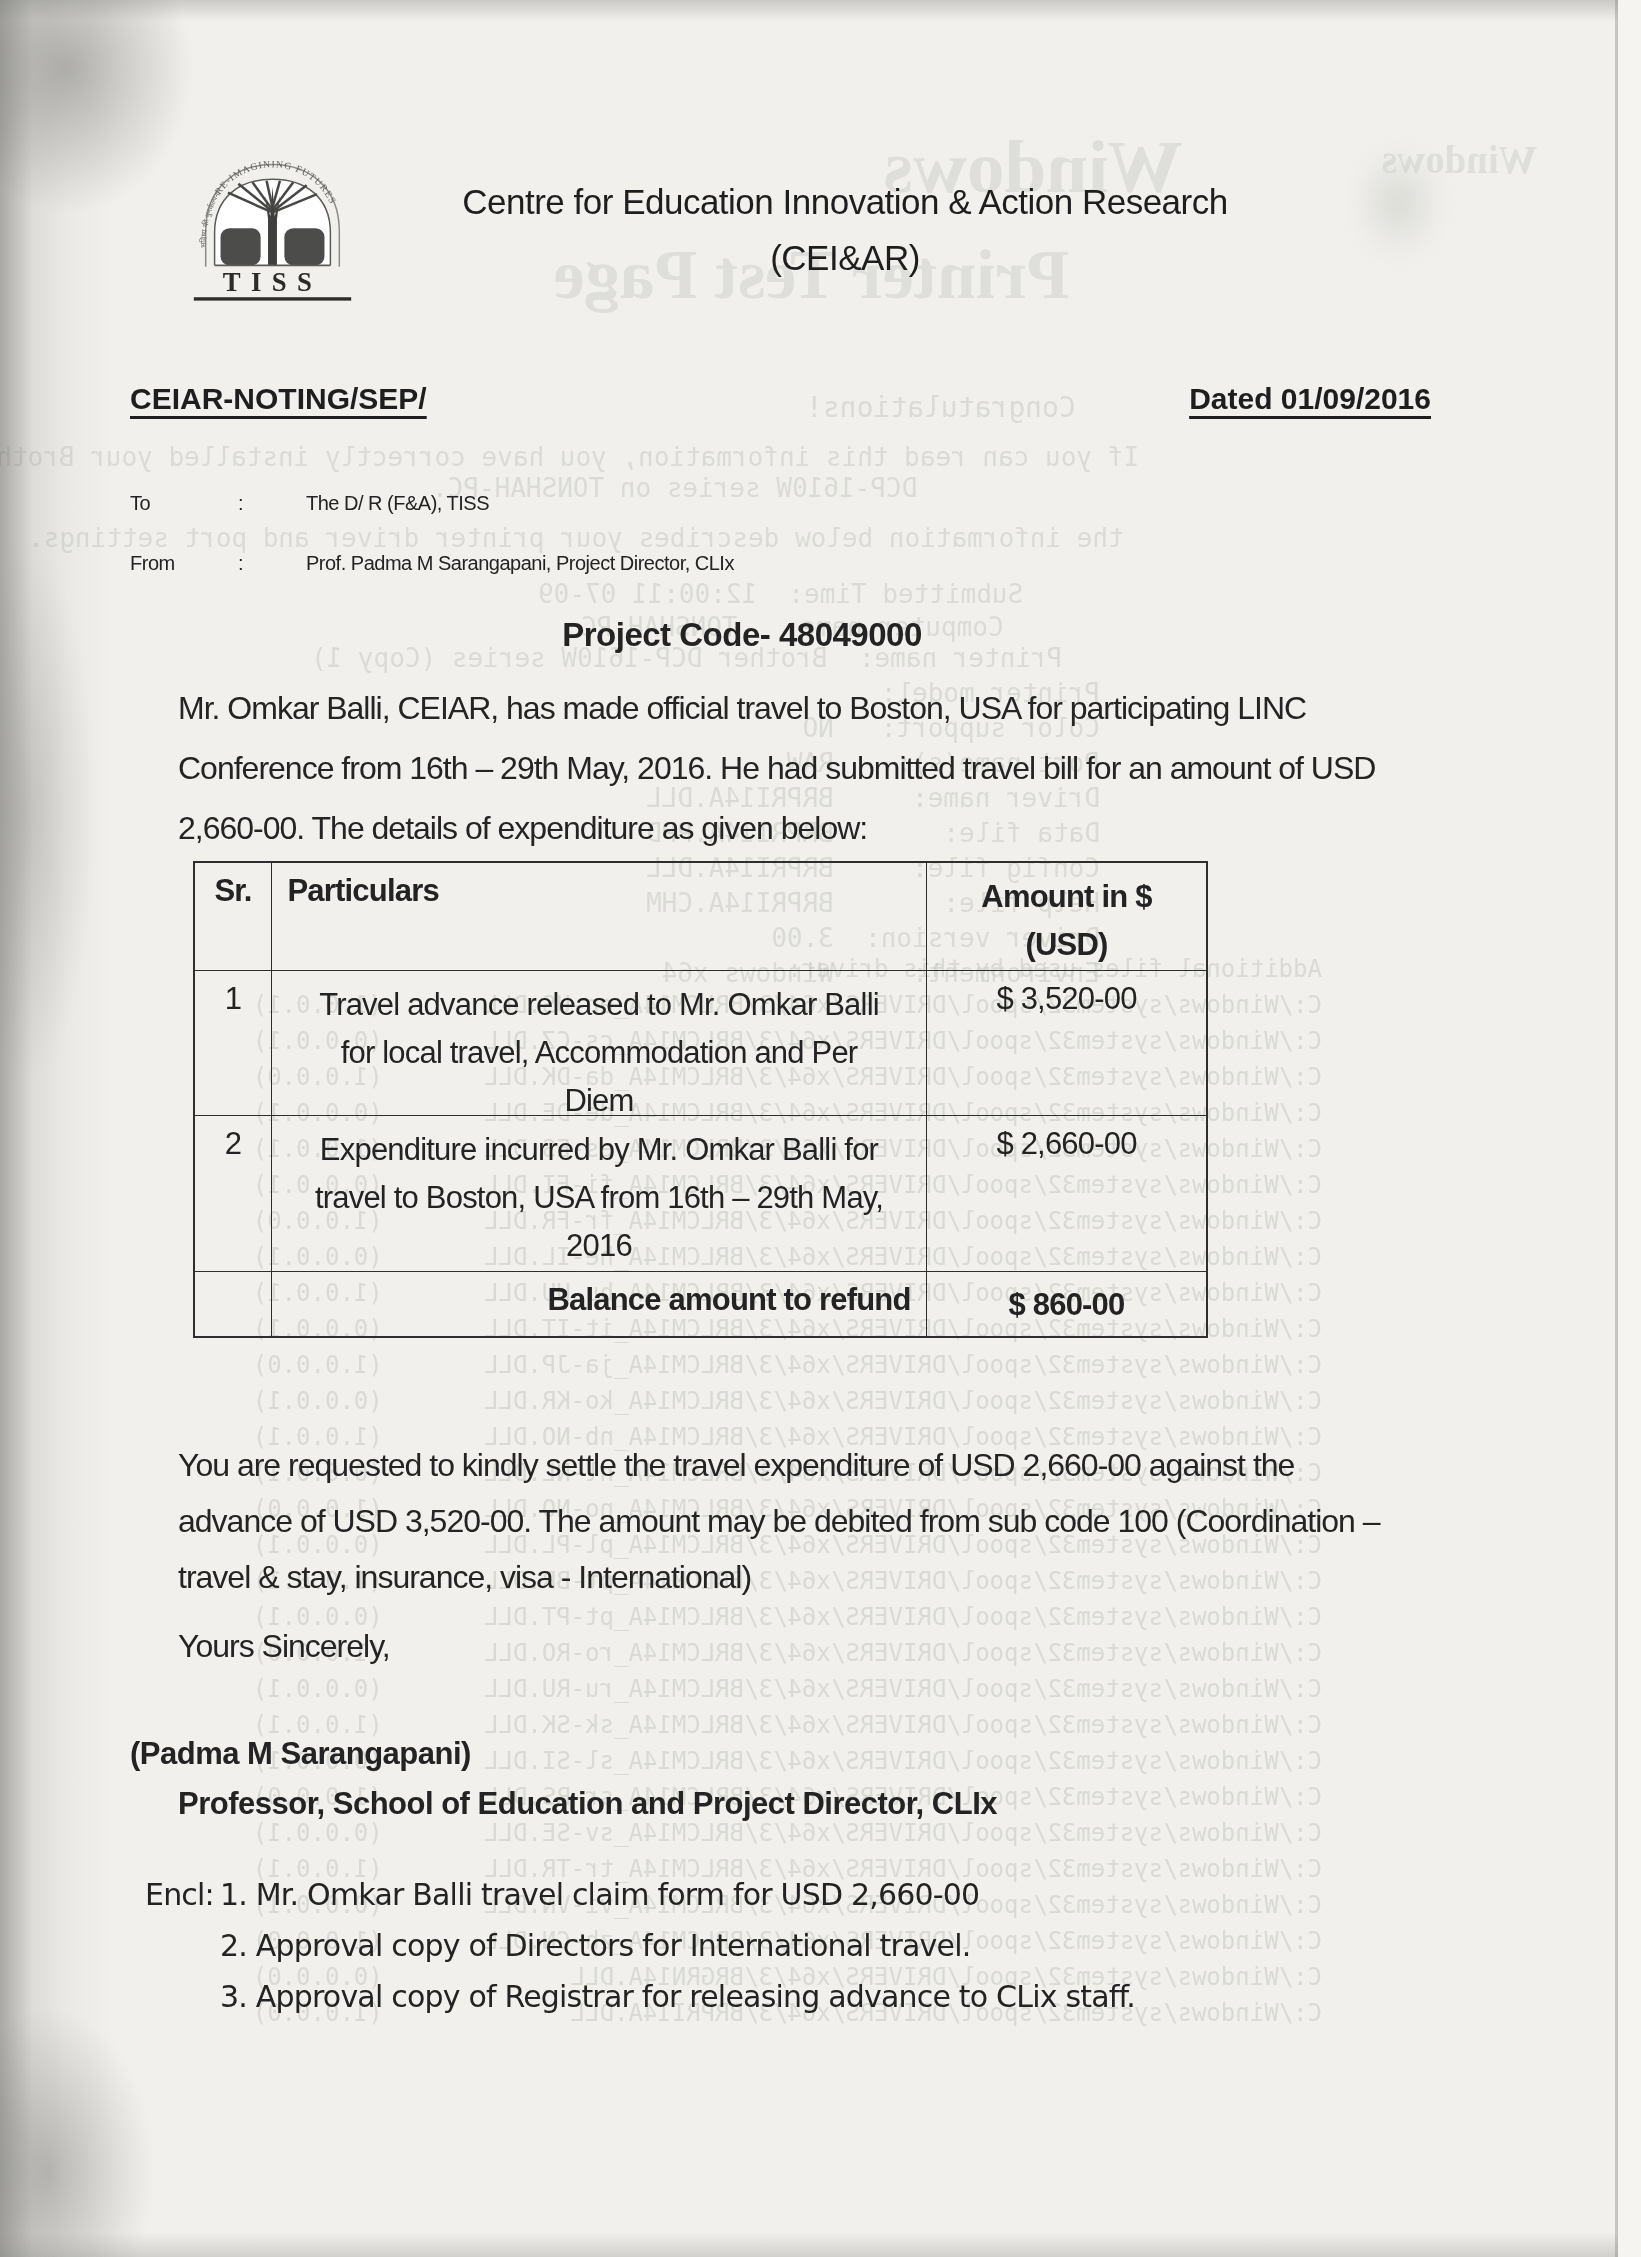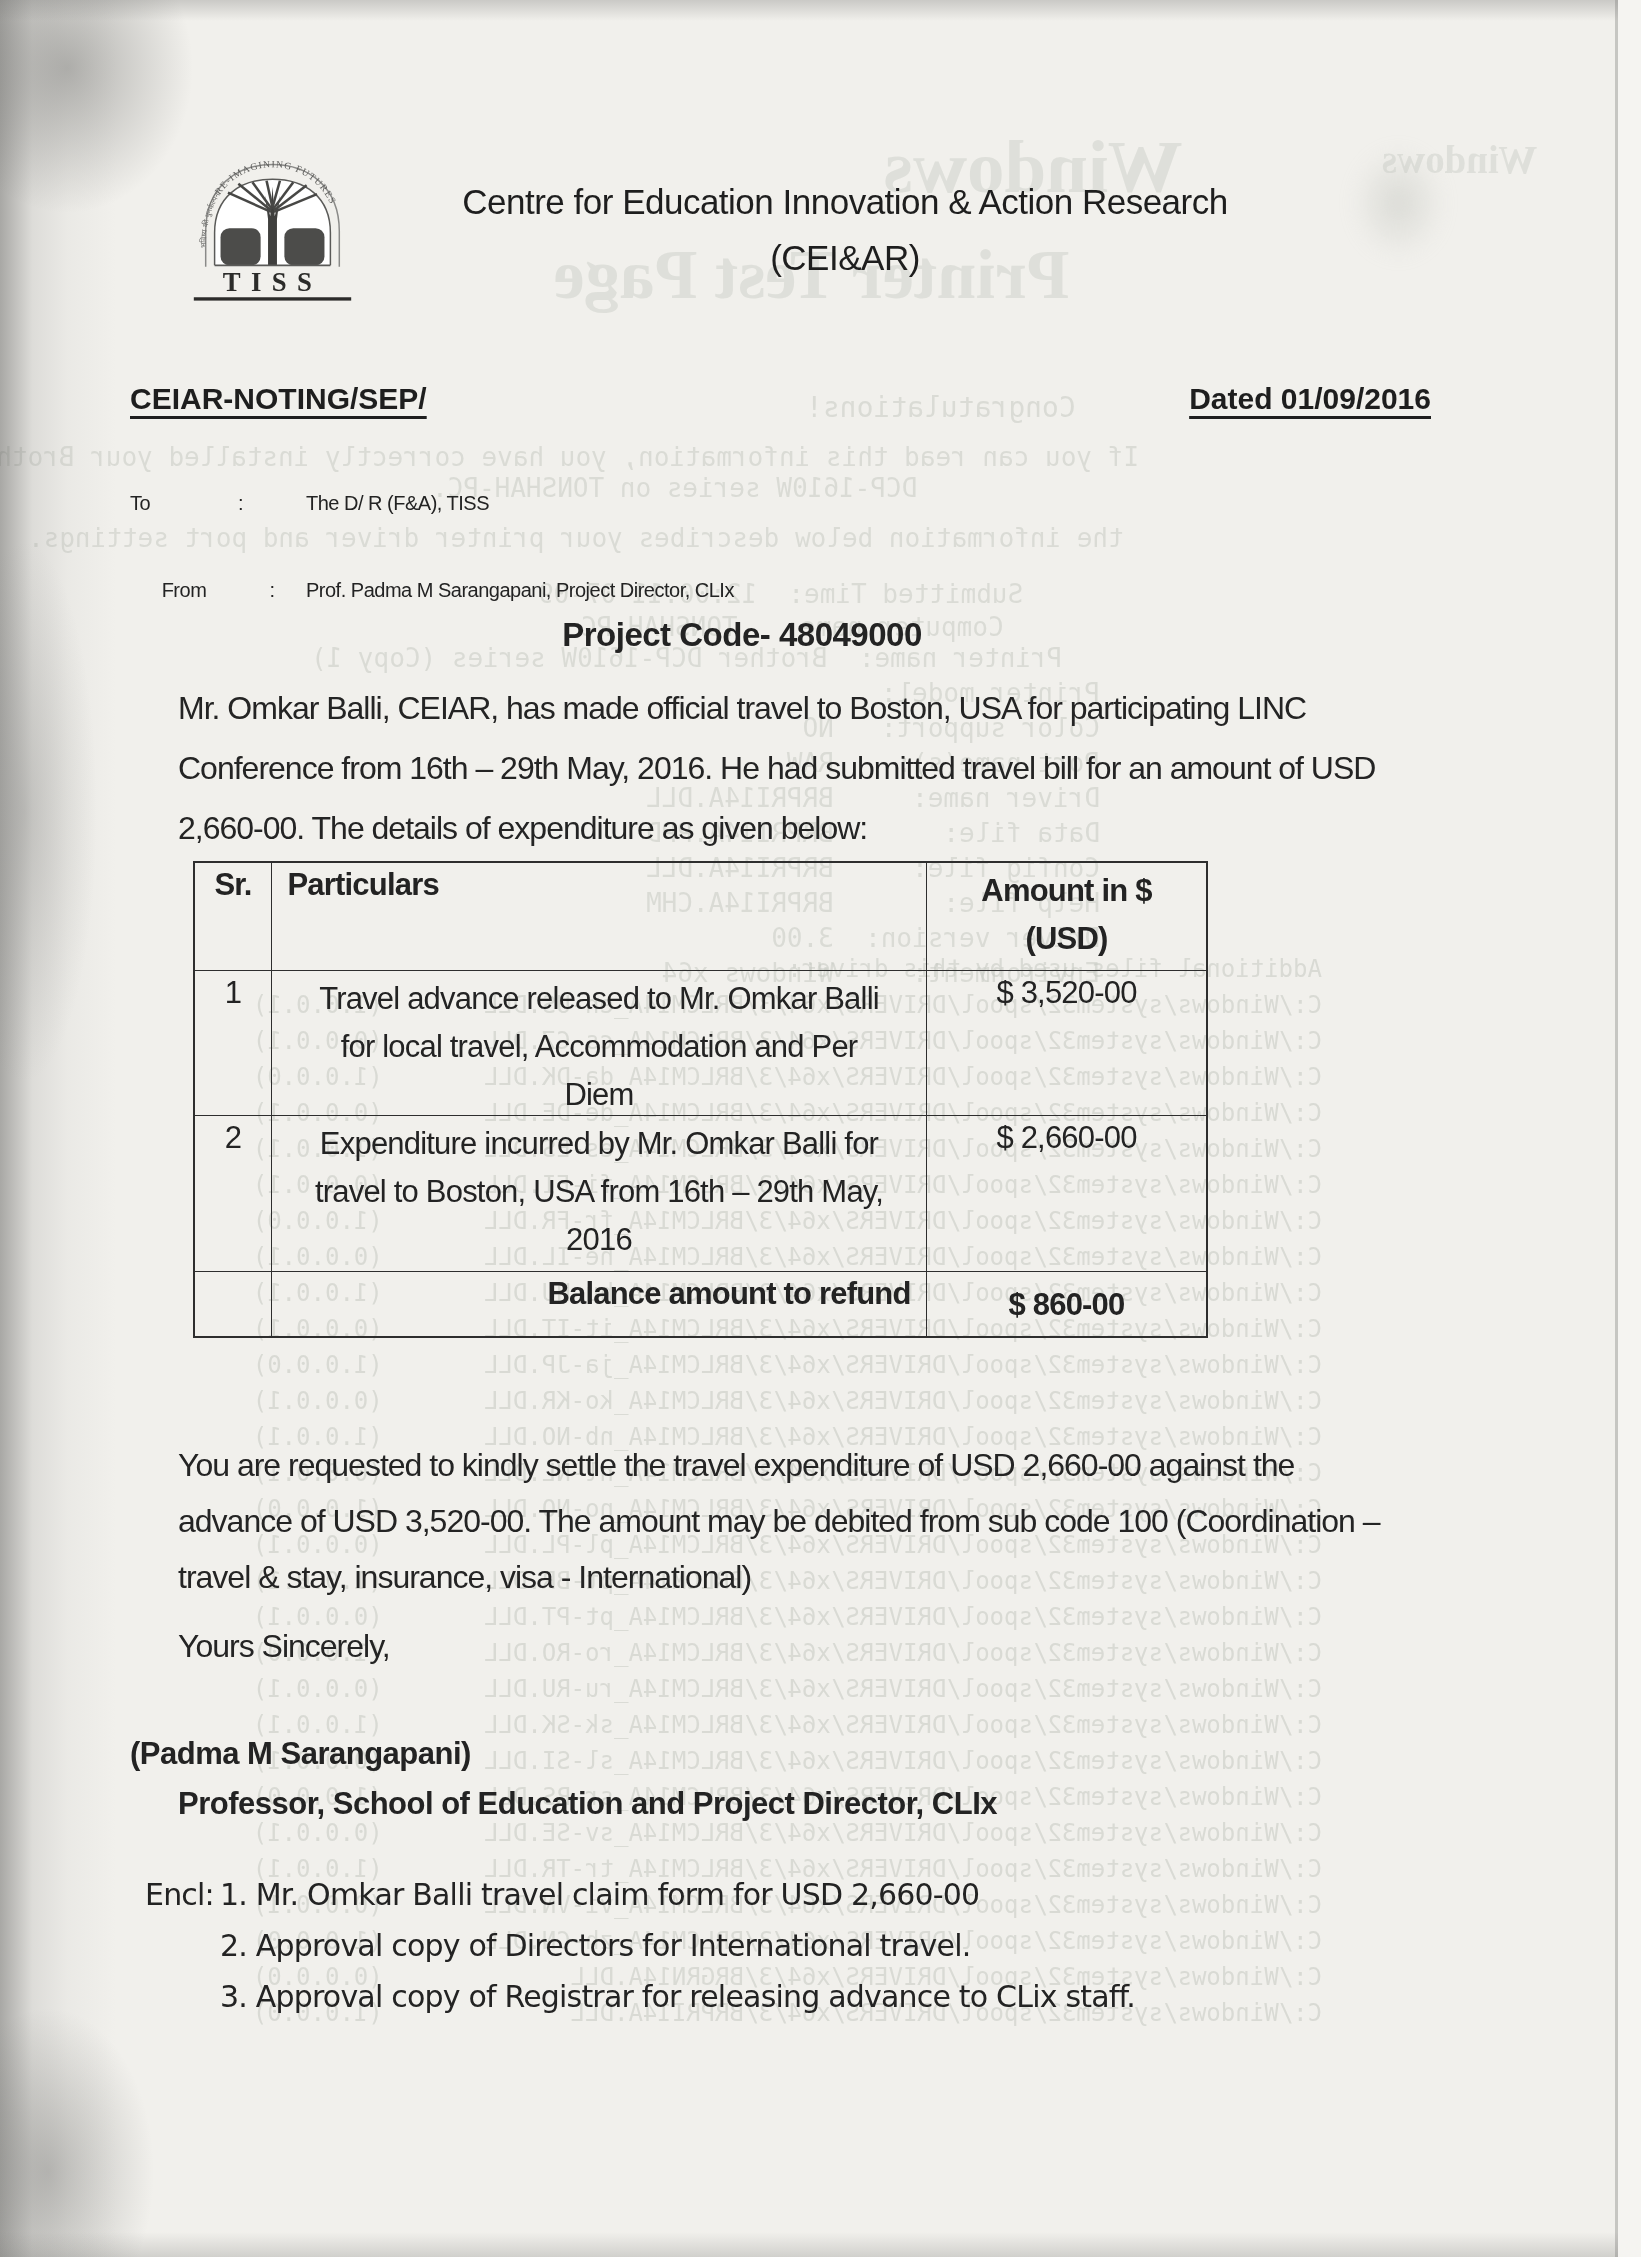--- a/index.html
+++ b/index.html
@@ -22,21 +22,21 @@
   .uline{text-decoration:underline;text-decoration-thickness:2.9px;text-underline-offset:6.8px;}
   
   .addr{left:130px;display:grid;grid-template-columns:108px 68px auto;font-size:20px;letter-spacing:-0.5px;}
   
   .pcode{left:124px;top:616px;width:1236px;text-align:center;font-size:33px;font-weight:bold;letter-spacing:-0.5px;}
   .para{left:130px;font-size:32px;letter-spacing:-1px;white-space:pre;color:#242424;margin-left:48px;}
   
   .xtable{left:193px;top:861px;display:grid;grid-template-columns:77px 655px 279px;
           grid-template-rows:108px 145px 156px 64px;border:2.9px solid #2e2e2e;background:transparent;
           font-size:31px;letter-spacing:-0.8px;}
-  .xtable>div{border-right:1.9px solid #2e2e2e;border-bottom:1.9px solid #2e2e2e;padding-top:4px;}
+  .xtable>div{border-right:1.9px solid #2e2e2e;border-bottom:1.9px solid #2e2e2e;padding-top:10px;}
   .xtable>div.lastcol{border-right:none;}
   .xtable>div.lastrow{border-bottom:none;}
   .cc{text-align:center;}
   .th{font-weight:bold;}
   .part-cell{text-align:center;line-height:48px;white-space:pre;}
   .bal-label{font-weight:bold;text-align:right;padding-right:15.4px;padding-top:15.4px;}
   .bal-amt{font-weight:bold;}
   
   .sig{left:130px;font-size:31px;font-weight:bold;letter-spacing:-0.5px;}
   .encl{left:145px;top:1869px;display:grid;grid-template-columns:75px auto;
@@ -150,21 +150,21 @@
   <div class="abs refrow">
     <span class="uline">CEIAR-NOTING/SEP/</span>
     <span class="uline">Dated 01/09/2016</span>
   </div>
 
   <div class="abs addr" style="top:492px;">
     <span>To</span>
     <span>:</span>
     <span>The D/ R (F&amp;A), TISS</span>
   </div>
-  <div class="abs addr" style="top:579px;text-align:center;">
+  <div class="abs addr" style="top:552px;">
     <span>From</span>
     <span>:</span>
     <span>Prof. Padma M Sarangapani, Project Director, CLIx</span>
   </div>
 
   <div class="abs pcode">Project Code- 48049000</div>
 
   <div class="abs para" style="top:678px;line-height:60px;">Mr. Omkar Balli, CEIAR, has made official travel to Boston, USA for participating LINC
 Conference from 16th – 29th May, 2016. He had submitted travel bill for an amount of USD
 2,660-00. The details of expenditure as given below:</div>

